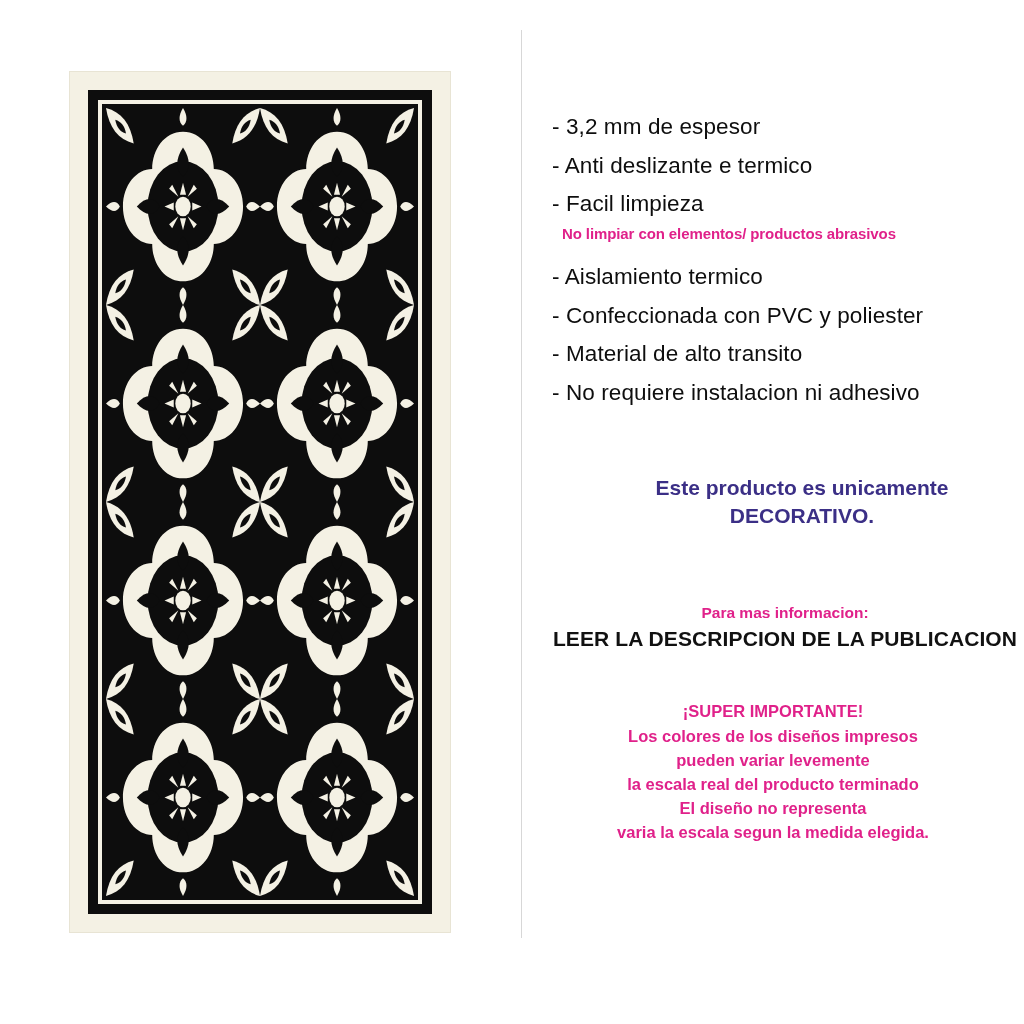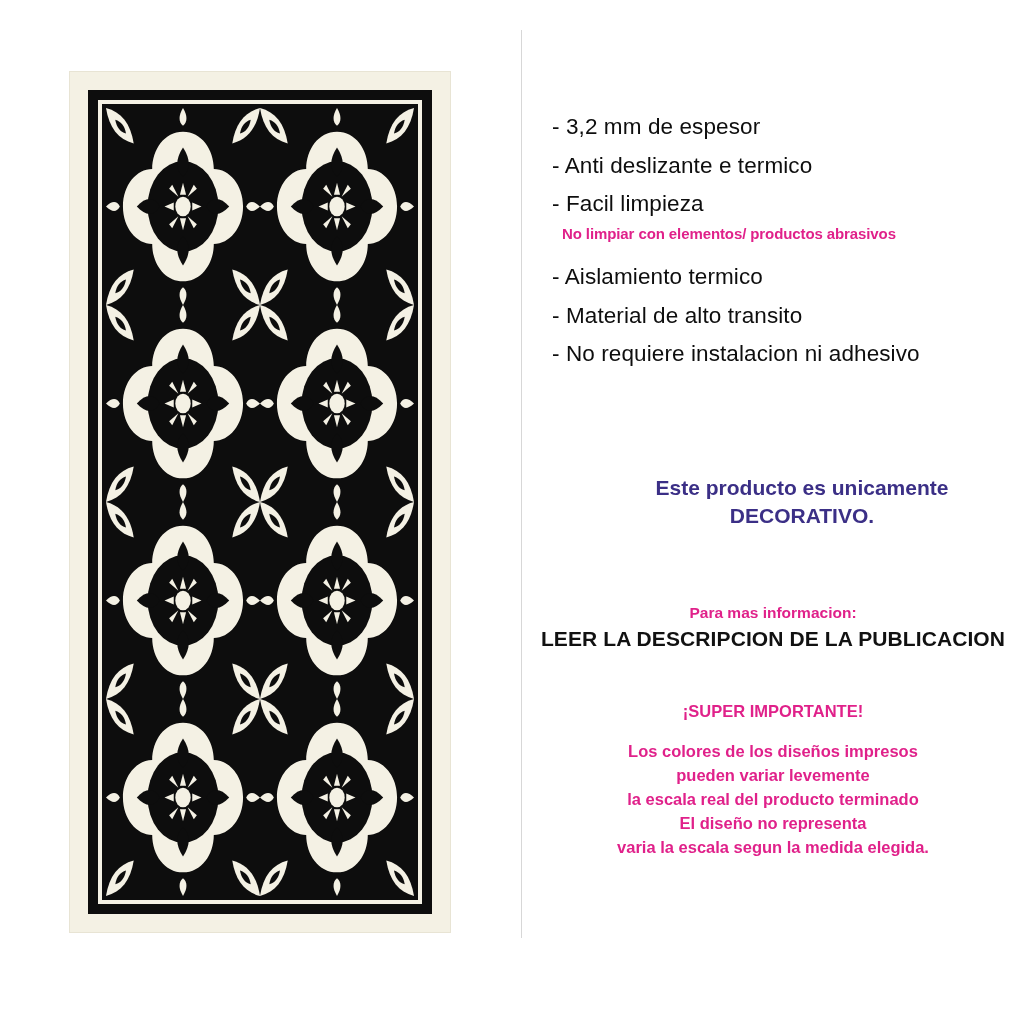--- a/index.html
+++ b/index.html
@@ -120,21 +120,21 @@
     width: 420px;
     text-align: center;
     color: #3b2f86;
     font-weight: bold;
     font-size: 21px;
     line-height: 1.35;
   }
 
   .info-block {
     position: absolute;
-    left: 18px;
+    left: 30px;
     top: 604px;
     width: 470px;
     text-align: center;
   }
   .info-title {
     color: #e0218a;
     font-weight: bold;
     font-size: 15.5px;
     margin-bottom: 5px;
   }
@@ -149,21 +149,21 @@
     position: absolute;
     left: 18px;
     top: 700px;
     width: 470px;
     text-align: center;
     color: #e0218a;
     font-weight: bold;
     font-size: 16.5px;
     line-height: 1.45;
   }
-  .warn-head { margin-bottom: 16px; }
+  .warn-head { margin-bottom: 1px; }
 </style>
 </head>
 <body>
 
 <div class="page">
 
   <div class="left-pane">
     <div class="mat-wrap">
       <div class="mat-border-outer"></div>
       <div class="mat-border-inner">
@@ -550,20 +550,21 @@
 
   <div class="right-pane">
 
     <div class="features">
       <div class="feature">- 3,2 mm de espesor</div>
       <div class="feature">- Anti deslizante e termico</div>
       <div class="feature">- Facil limpieza</div>
       <div class="note-pink">No limpiar con elementos/ productos abrasivos</div>
       <div class="gap-block"></div>
       <div class="feature">-  Aislamiento termico</div>
+      <div class="feature">- Confeccionada con PVC y poliester</div>
       <div class="feature">- Material de alto transito</div>
       <div class="feature">- No requiere instalacion ni adhesivo</div>
     </div>
 
     <div class="decor-block">
       <div>Este producto es unicamente</div>
       <div>DECORATIVO.</div>
     </div>
 
     <div class="info-block">

